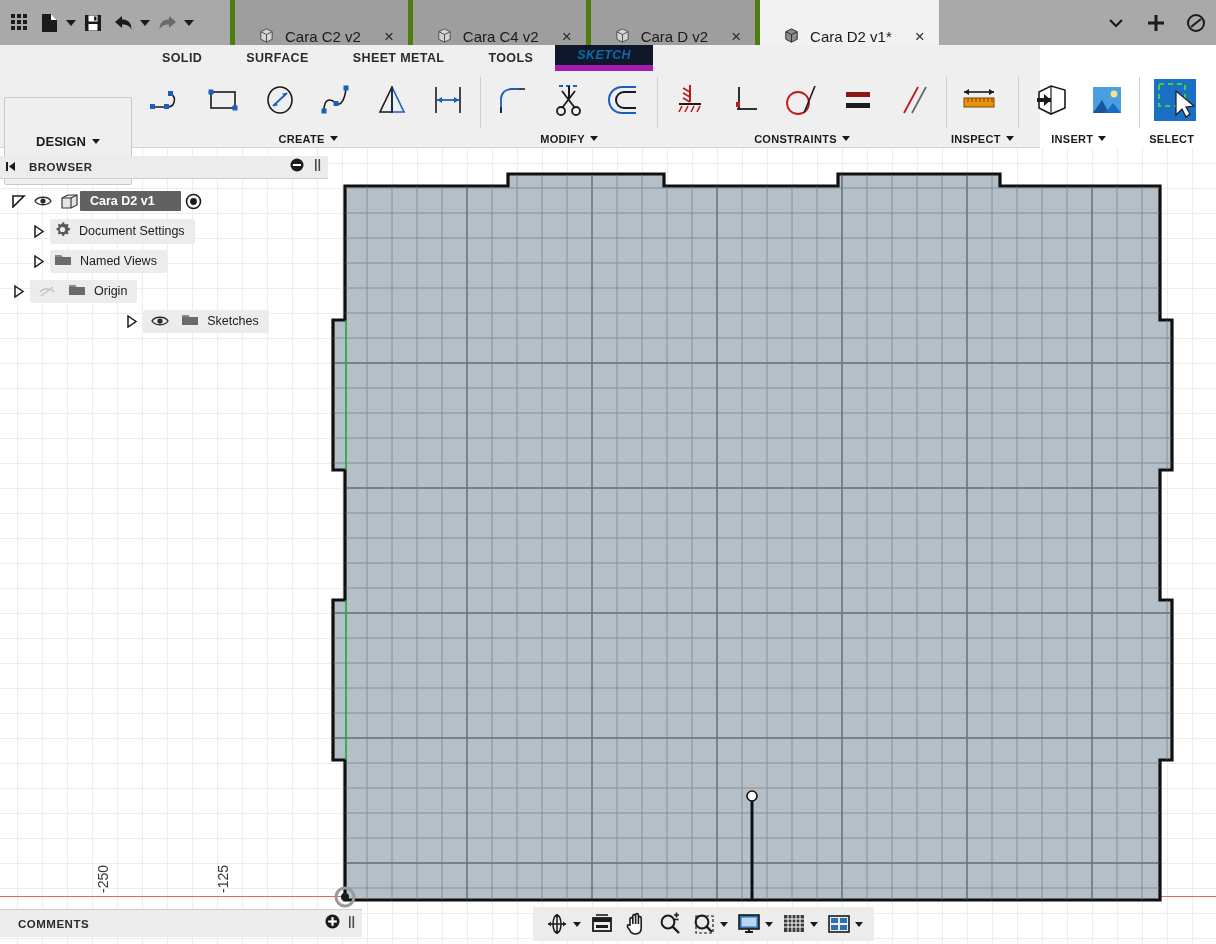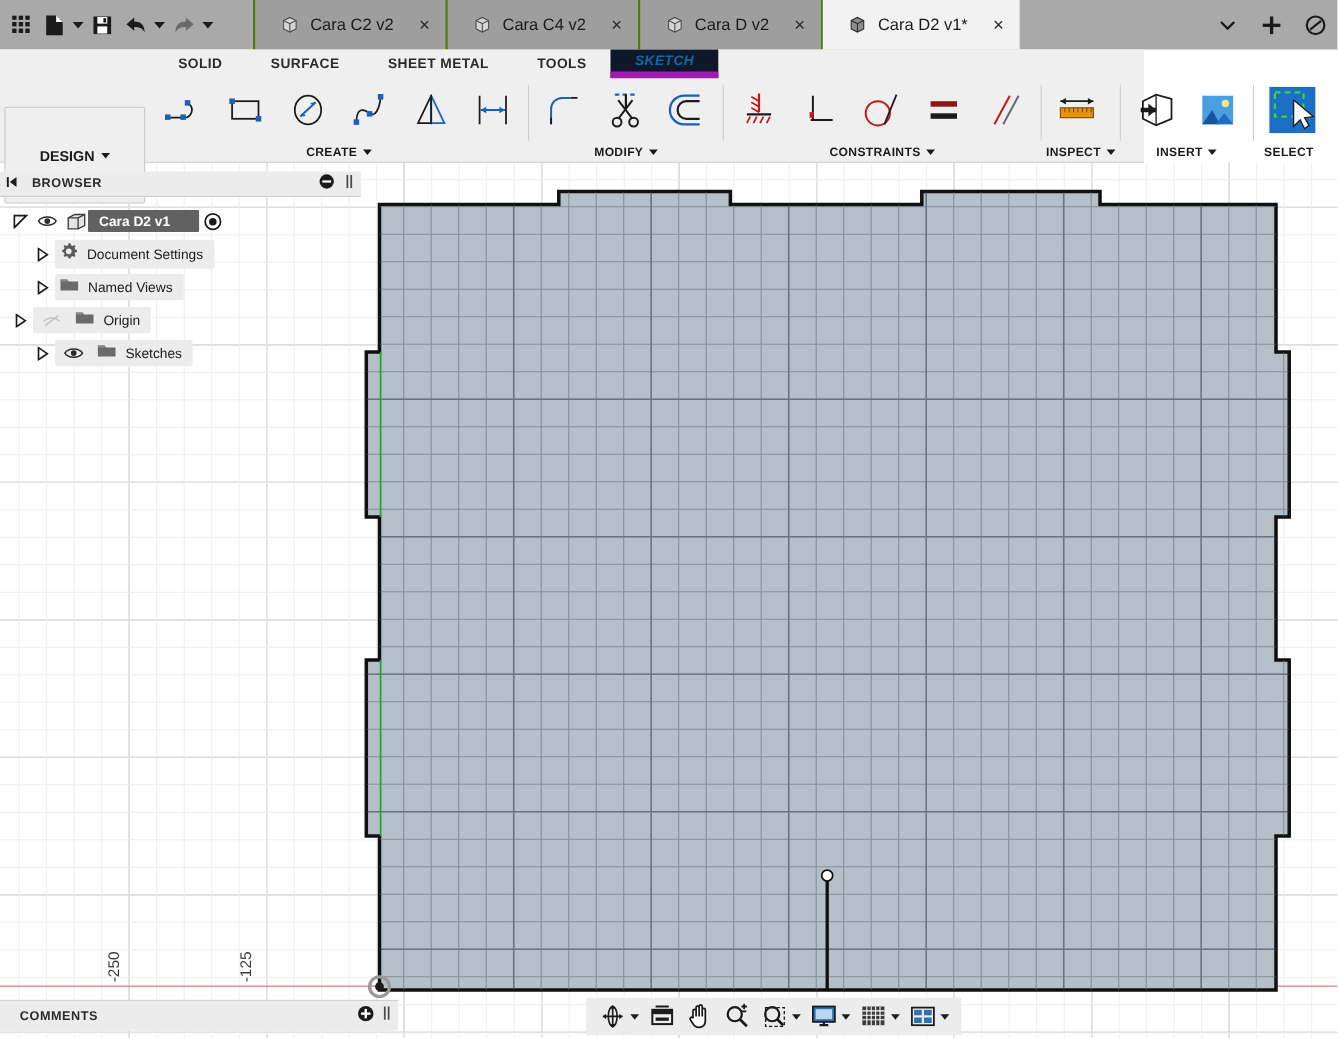--- a/index.html
+++ b/index.html
@@ -48,23 +48,23 @@
   .tb-caret {
     width: 14px; height: 45px; display: flex; align-items: center;
     justify-content: center;
   }
   .caret-dn {
     width: 0; height: 0; border-left: 5px solid transparent;
     border-right: 5px solid transparent; border-top: 6px solid #1b1b1b;
   }
   .tabs { position: absolute; left: 230px; top: 0; display: flex; height: 45px; }
   .tab {
-    position: relative; height: 45px; display: flex; align-items: center;
+    position: relative; height: 45px; display: flex; align-items: flex-end;
     gap: 9px; padding: 0 14px 0 22px; background: #9e9e9e;
-    border-left: 2px solid #4d7c0f; min-width: 150px;
+    border-left: 5px solid #4d7c0f; min-width: 150px;
   }
   .tab.active { background: #f2f2f2; }
   .tab-label { font-size: 15px; color: #1a1a1a; white-space: nowrap; }
   .tab .close { margin-left: auto; padding-left: 14px; font-size: 17px; color: #2b2b2b; line-height: 1; }
   .tab-cube { width: 19px; height: 19px; flex: none; }
   .tb-right { position: absolute; right: 0; top: 0; height: 45px; display: flex; align-items: center; }
   .tb-right .sq { width: 40px; height: 45px; display: flex; align-items: center; justify-content: center; }
 
   
   .ribbon {
@@ -699,21 +699,21 @@
         <span>
           <svg width="18" height="15" viewBox="0 0 18 15">
             <path d="M1 3 h6 l1.6 2 h8.4 v8 h-16 z" fill="#6b6b6b"></path>
             <path d="M1 3 h6 l1.6 2 h-7.6 z" fill="#8a8a8a"></path>
           </svg>
         </span>
         <span class="nm">Origin</span>
       </span>
     </div>
 
-    <div class="node" style="padding-left:28px;">
+    <div class="node" style="padding-left:28px;justify-content:center;">
       <span class="twisty">
         <svg width="12" height="13" viewBox="0 0 12 13">
             <path d="M2 1 L10 6.5 L2 12 Z" fill="none" stroke="#1b1b1b" stroke-width="1.5"></path>
           </svg>
       </span>
       <span class="pill">
         <span class="eye">
           <svg width="18" height="12" viewBox="0 0 18 12">
             <path d="M1 6 C4 1 14 1 17 6 C14 11 4 11 1 6 Z" fill="none" stroke="#2b2b2b" stroke-width="1.4"></path>
             <circle cx="9" cy="6" r="2.6" fill="#2b2b2b"></circle>

